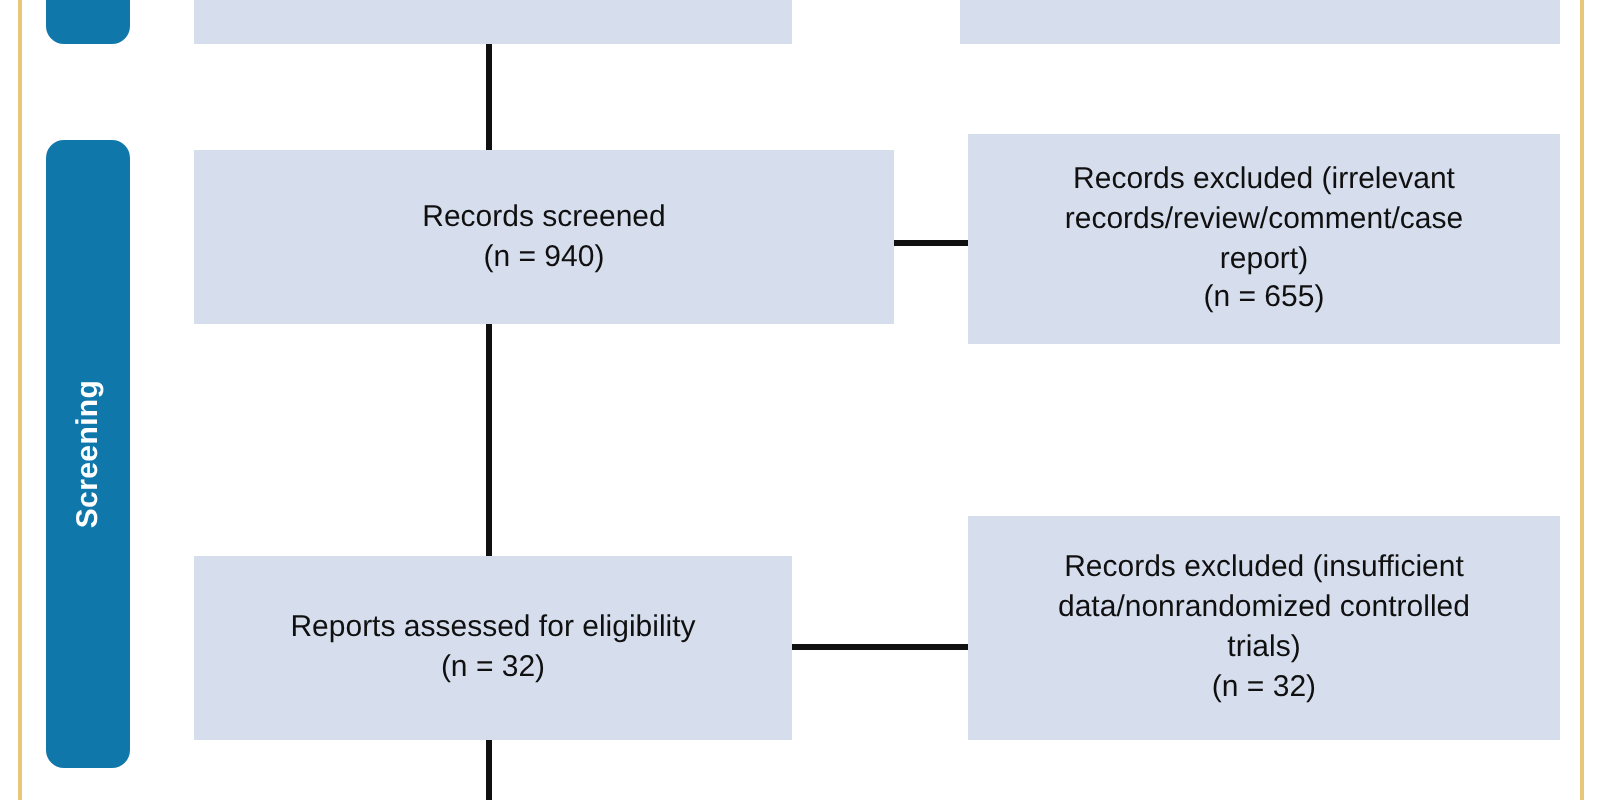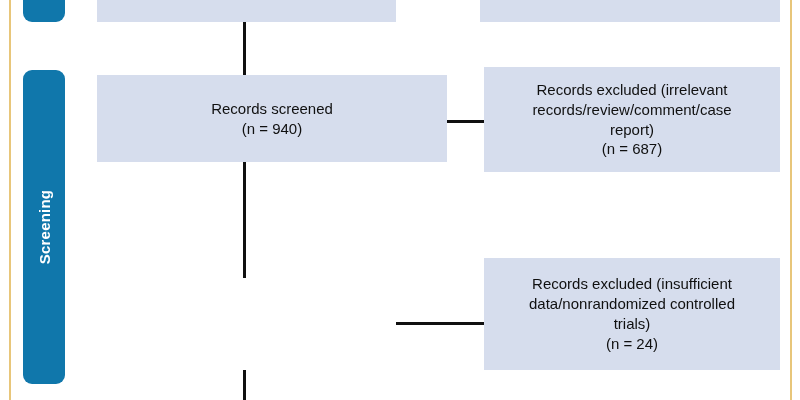--- a/index.html
+++ b/index.html
@@ -140,23 +140,27 @@
   <div class="conn vert v-bottom"></div>
 
   <div class="box screened">
     <span class="box-text">Records screened
 (n = 940)</span>
   </div>
   <div class="box excluded-one">
     <span class="box-text">Records excluded (irrelevant
 records/review/comment/case
 report)
-(n = 687)</span>
+(n = 655)</span>
   </div>
 
+  <div class="box eligibility">
+    <span class="box-text">Reports assessed for eligibility
+(n = 32)</span>
+  </div>
   <div class="box excluded-two">
     <span class="box-text">Records excluded (insufficient
 data/nonrandomized controlled
 trials)
-(n = 24)</span>
+(n = 32)</span>
   </div>
 
 </div>
 
 </body></html>

